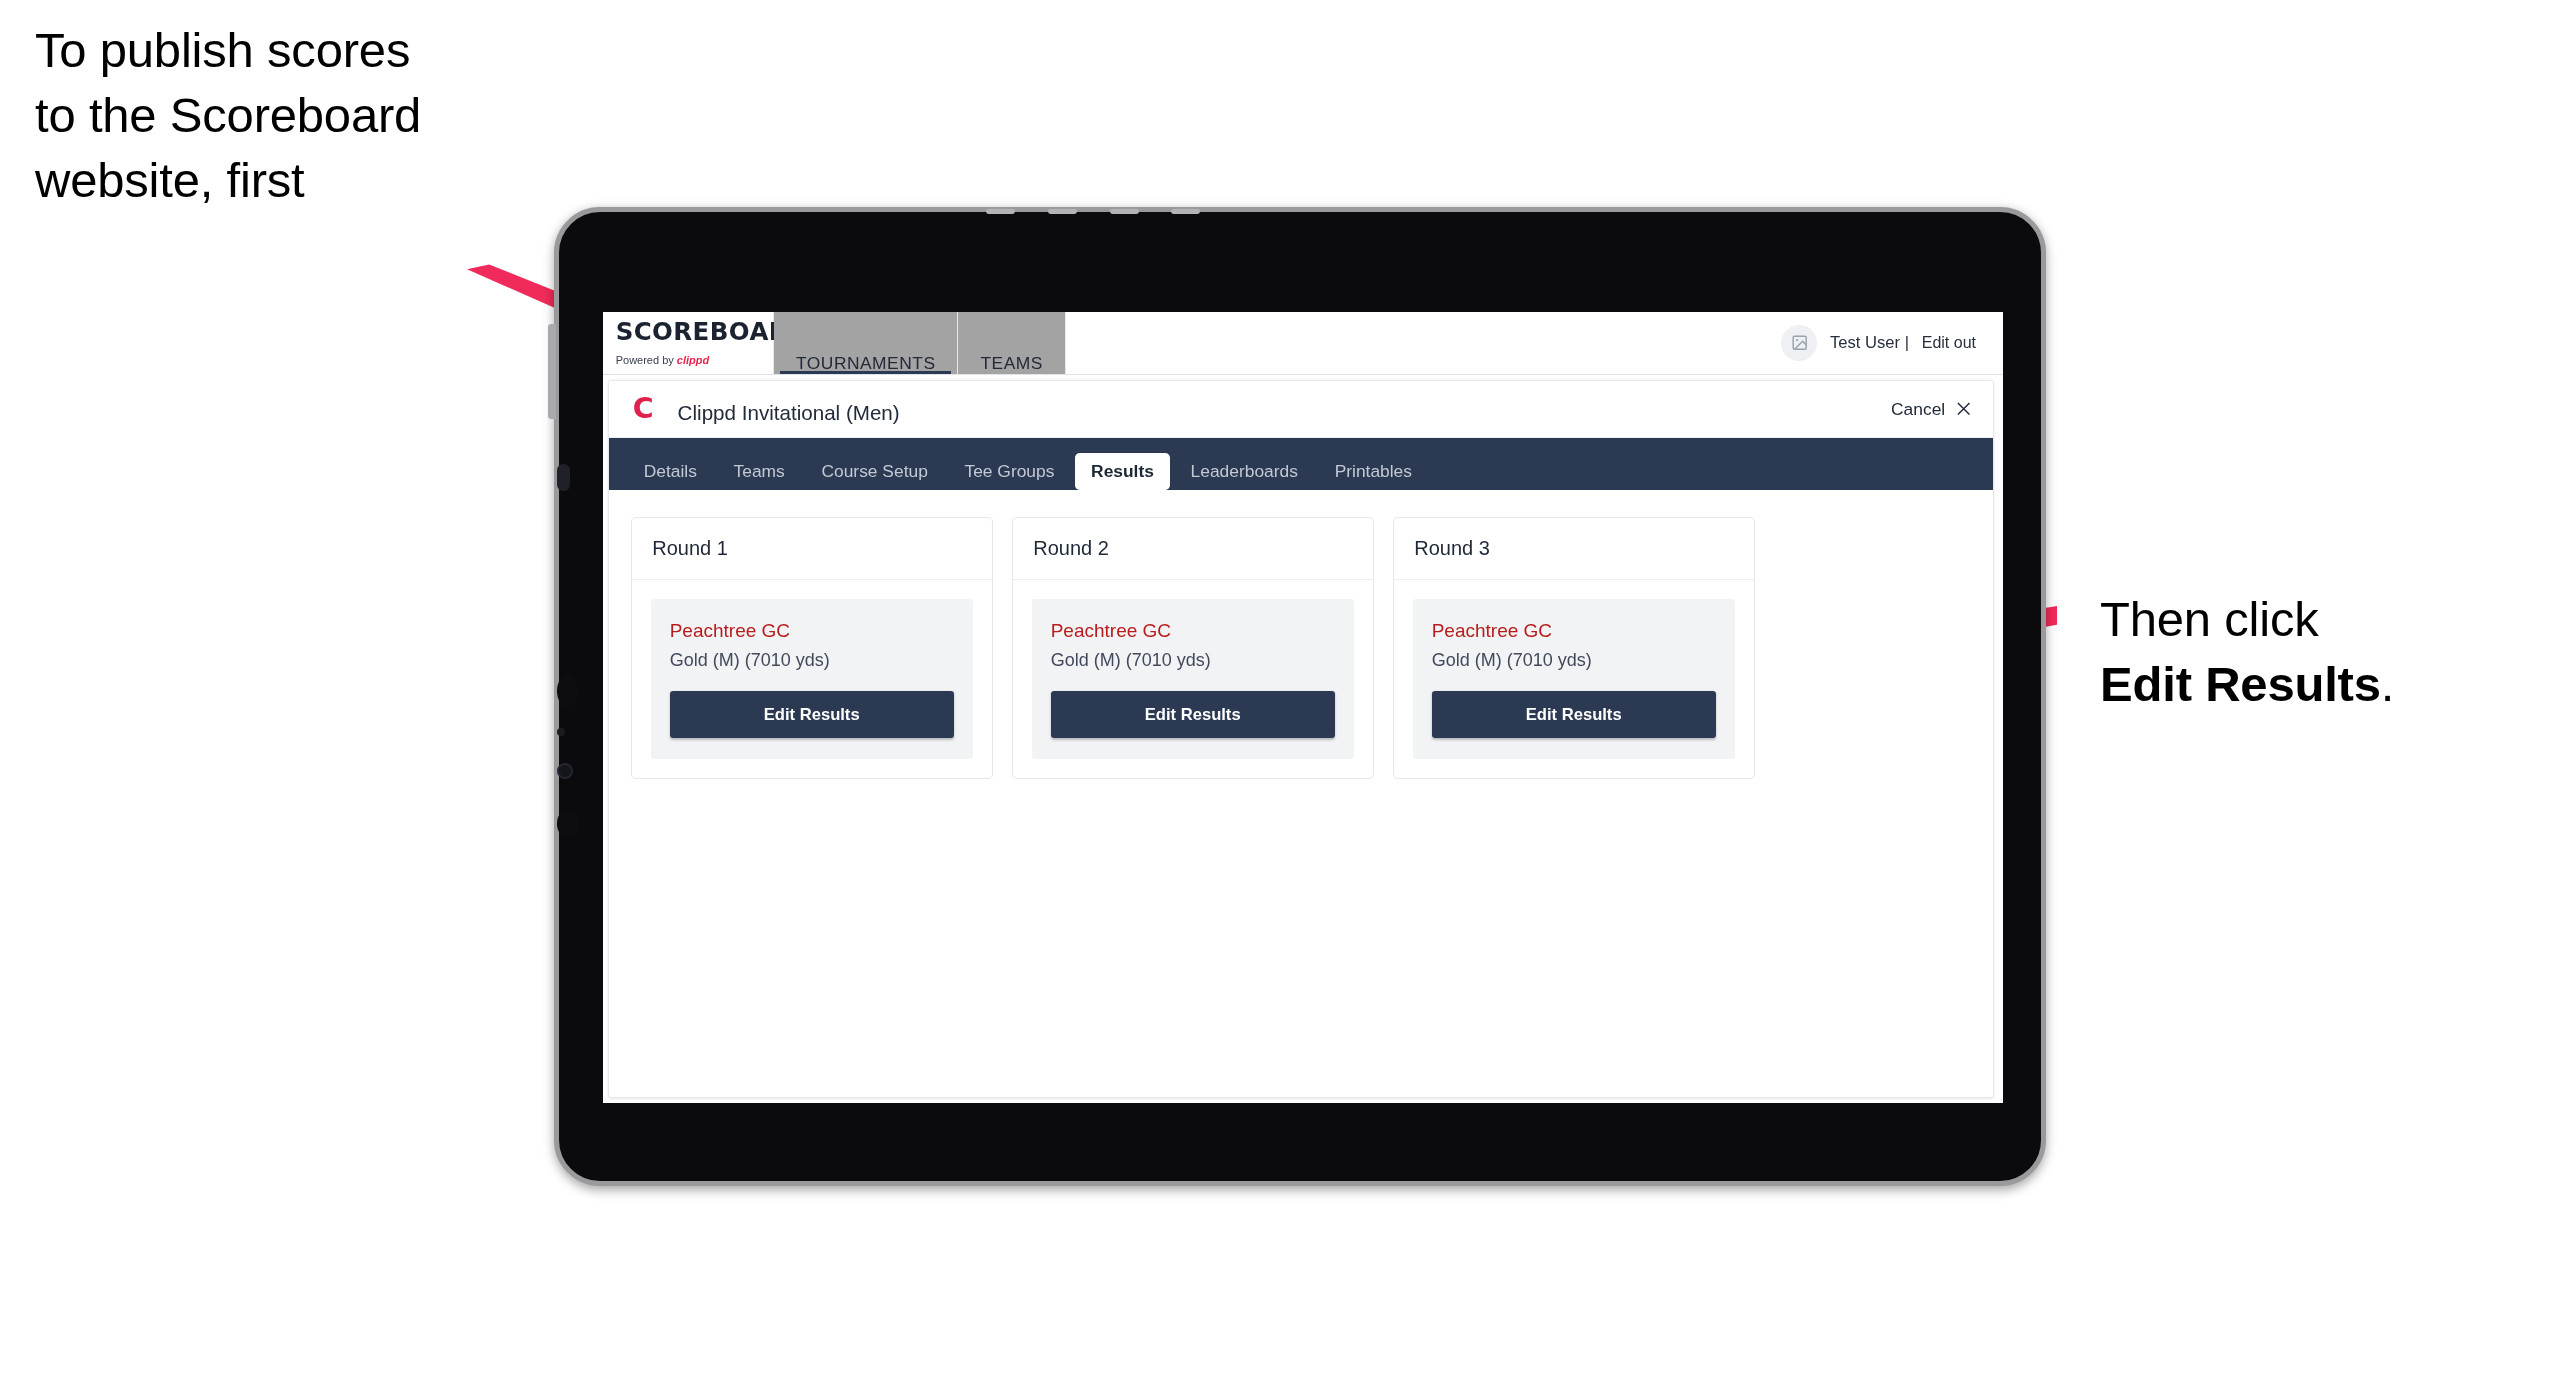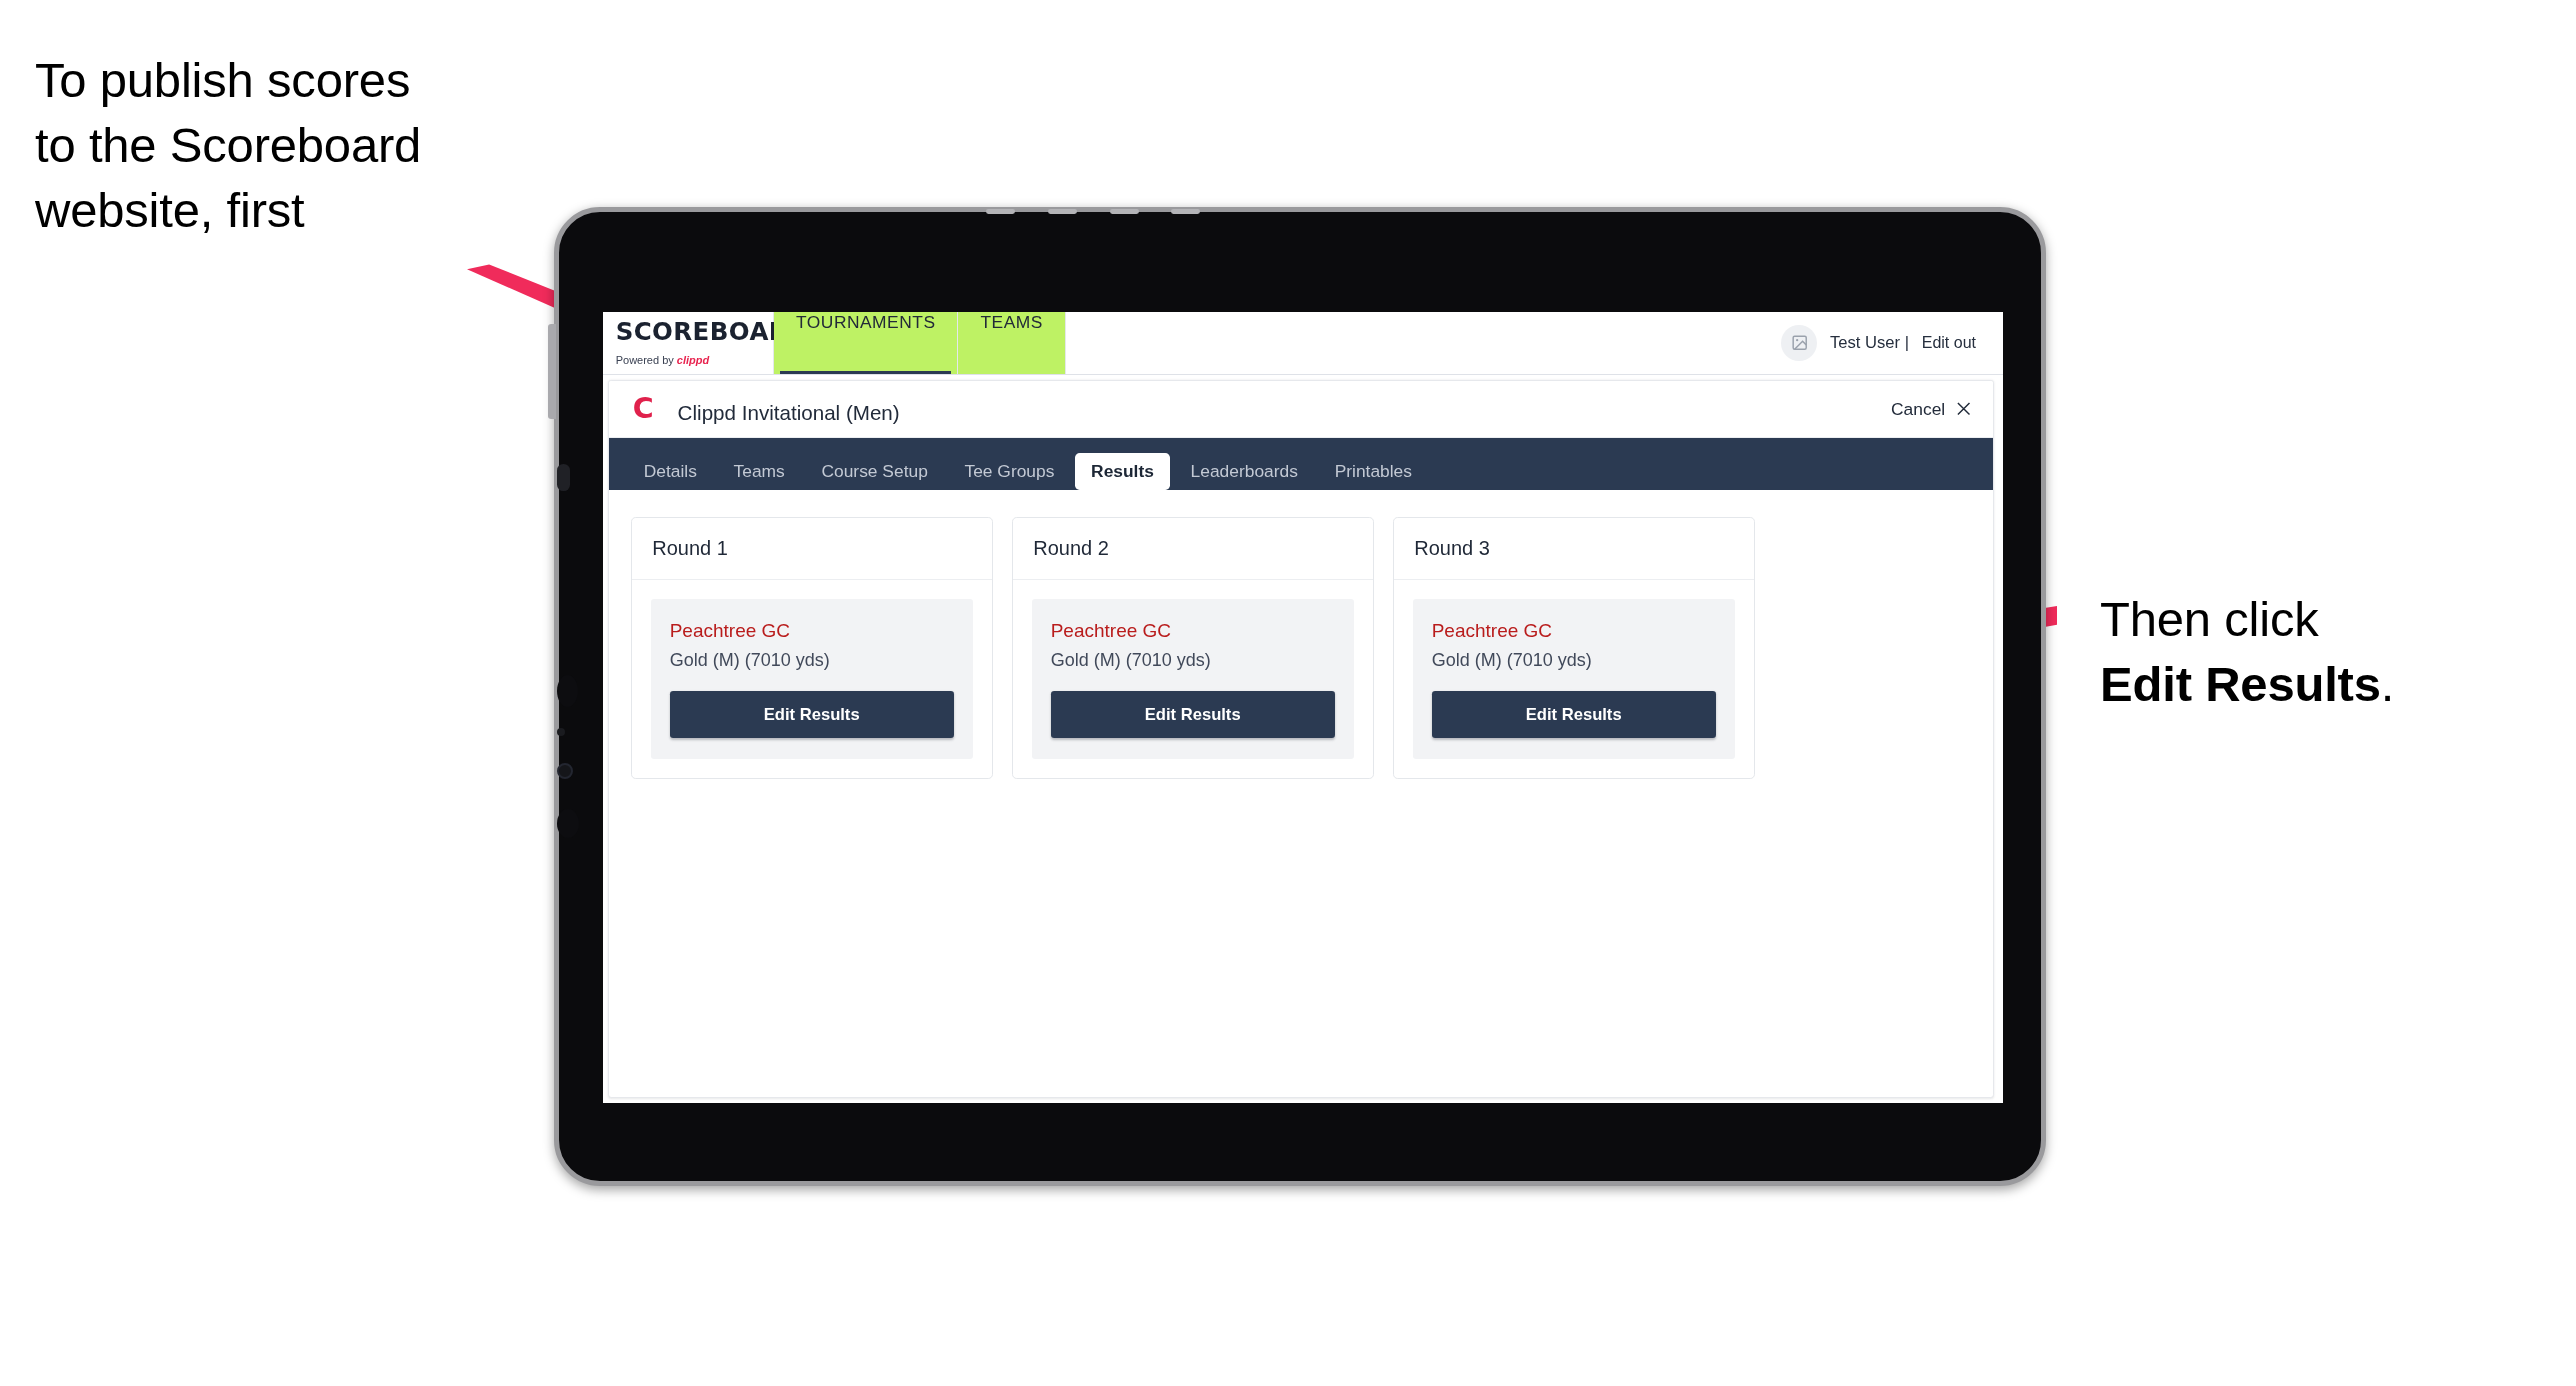--- a/index.html
+++ b/index.html
@@ -14,21 +14,21 @@
   
   .callout {
     position: absolute;
     color: #000;
     font-size: 49px;
     line-height: 1.33;
     letter-spacing: -0.2px;
     font-weight: 400;
   }
   .callout b { font-weight: 700; }
-  #callout-left  { left: 35px; top: 48px;  width: 554px; }
+  #callout-left  { left: 35px; top: 18px;  width: 554px; }
   #callout-right { left: 2100px; top: 587px; width: 411px; }
 
   
   .arrow-svg { position: absolute; overflow: visible; pointer-events: none; }
   #arrow-left-wrap  { left: 467px;  top: 269px; width: 522px; height: 206px; }
   #arrow-right-wrap { left: 1622px; top: 601px; width: 435px; height: 111px; }
 
   
   #tablet {
     position: absolute;
@@ -94,29 +94,29 @@
   }
   #brand-sub {
     margin-top: 11px;
     font-size: 11px;
     color: #3a4152;
     line-height: 1;
   }
   #brand-sub .clippd { color: #e8244f; font-weight: 700; font-style: italic; }
 
   .topnav-tab {
-    display: flex; align-items: flex-start;
+    display: flex; align-items: flex-end;
     padding: 0 22px;
     font-size: 17.4px;
     letter-spacing: 0.5px;
     color: #222a38;
     border-right: 1.6px solid #e4e7ec;
     position: relative;
     cursor: pointer;
-    background: #bef264;
+    background: #a3a3a3;
   }
   .topnav-tab.active::after {
     content: "";
     position: absolute; left: 6.3px; right: 6.3px; bottom: 0;
     height: 3.2px; background: #2b3a52;
   }
   #topbar-spacer { flex: 1; }
   #user-zone {
     display: flex; align-items: center; gap: 12.7px;
     padding-right: 27px;

